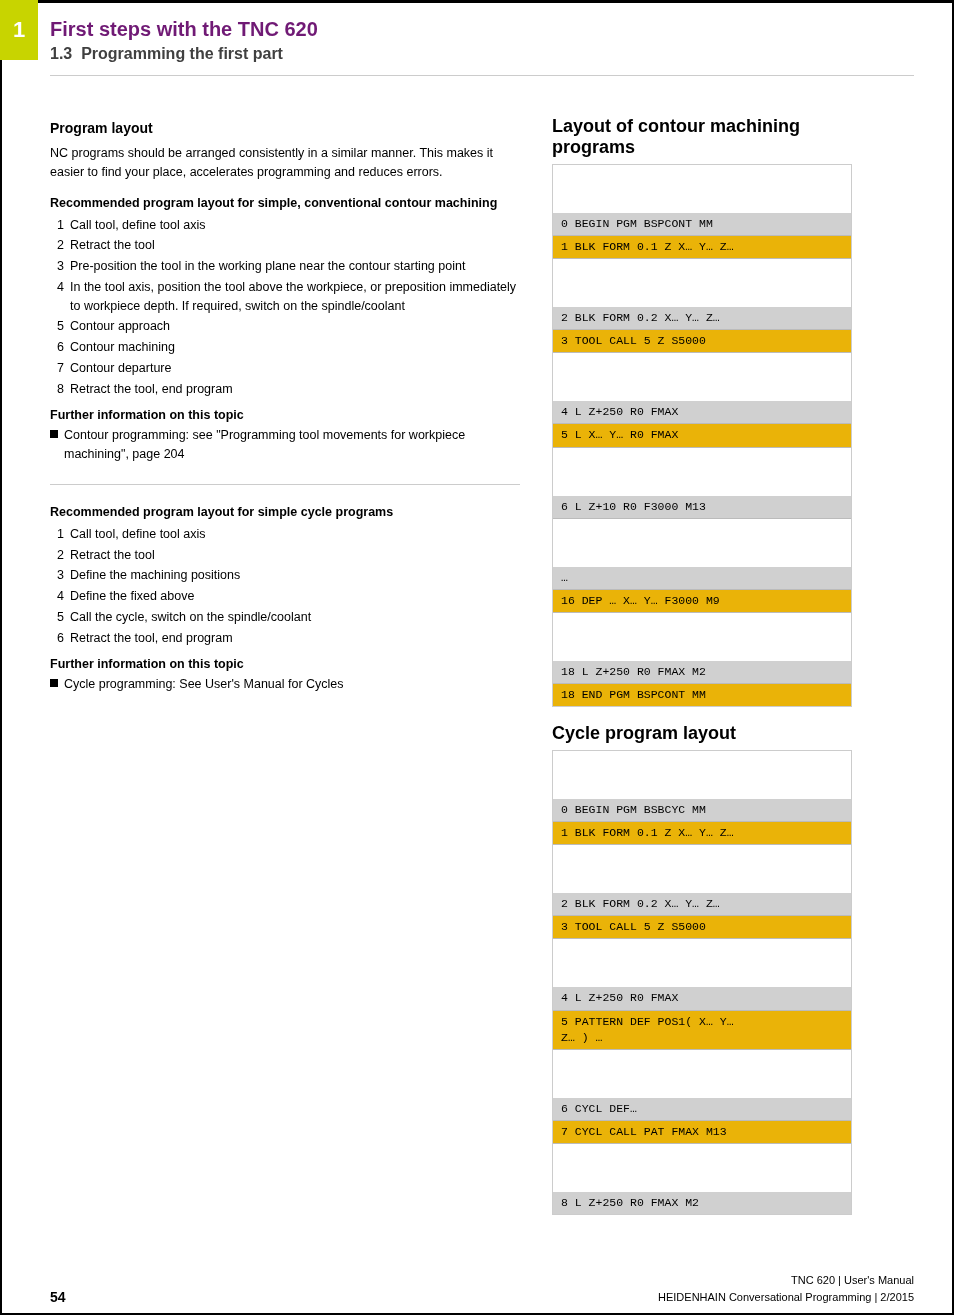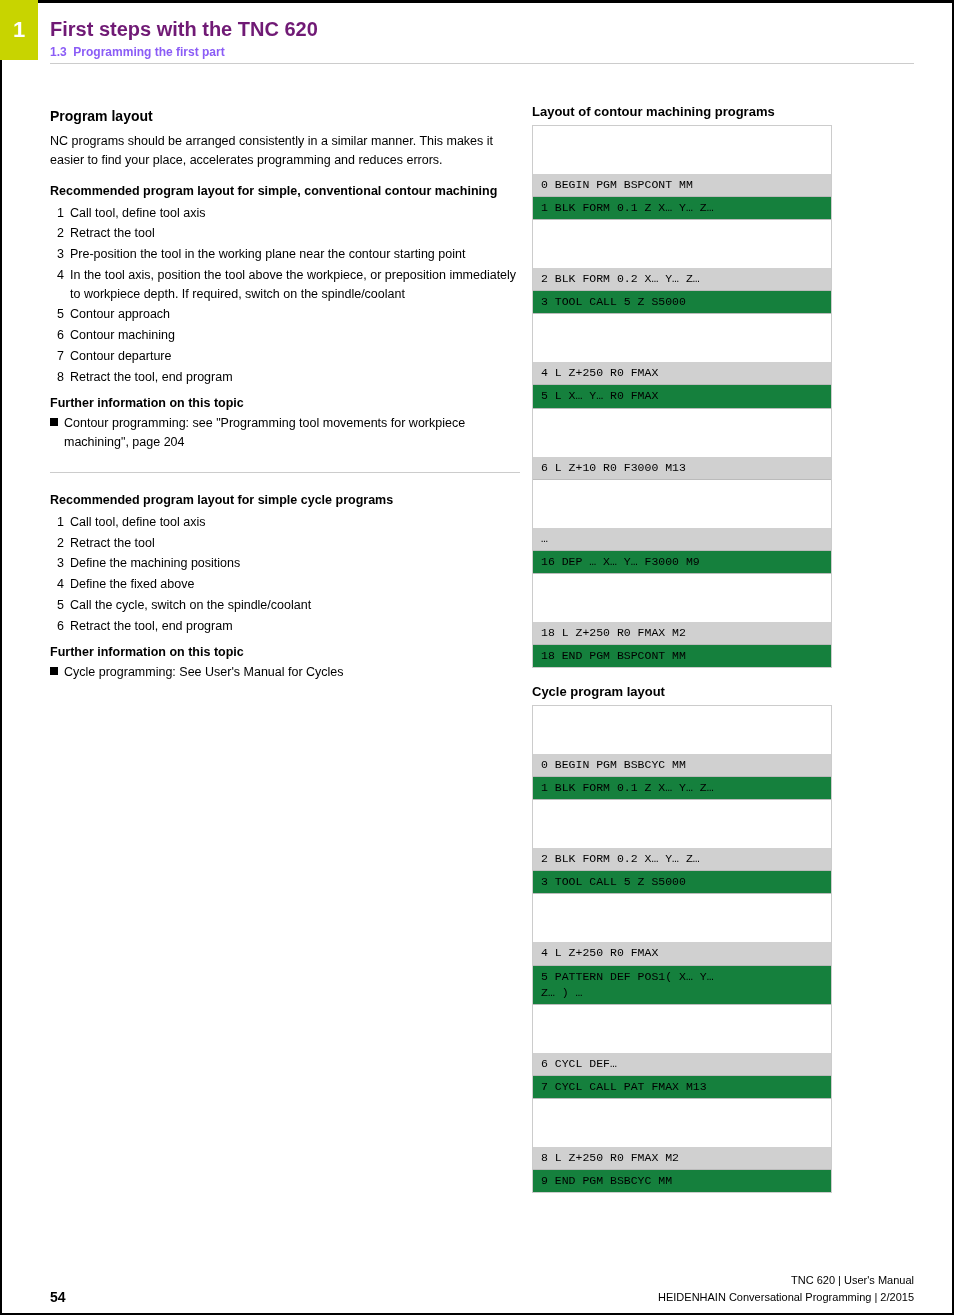--- a/index.html
+++ b/index.html
@@ -46,25 +46,25 @@
       padding-right: 40px;
     }
     .chapter-title {
       font-size: 20px;
       font-weight: bold;
       color: #701a75;
       margin-bottom: 4px;
       padding-top: 10px;
     }
     .section-title {
-      font-size: 12px;
-      font-weight: bold;
-      color: #8b5cf6;
+      font-size: 16px;
+      font-weight: bold;
+      color: #404040;
       border-bottom: 1px solid #ccc;
-      padding-bottom: 4px;
+      padding-bottom: 12px;
       margin-bottom: 16px;
     }
 
     
     .top-border {
       position: absolute;
       top: 0;
       left: 38px;
       right: 0;
       height: 3px;
@@ -94,21 +94,21 @@
       height: calc(100% - 60px);
       background: #000;
     }
 
     
     .main-content {
       margin-left: 50px;
       margin-right: 40px;
       padding-top: 8px;
       display: flex;
-      gap: 12px;
+      gap: 32px;
     }
 
     .left-column {
       flex: 1;
       max-width: 470px;
     }
 
     .right-column {
       width: 300px;
       flex-shrink: 0;
@@ -176,33 +176,33 @@
       margin-bottom: 2px;
     }
     .bullet-square {
       width: 8px;
       height: 8px;
       background: #000;
       flex-shrink: 0;
       margin-top: 4px;
     }
     .code-table-header {
-      font-size: 13px;
+      font-size: 18px;
       font-weight: bold;
       margin-top: 16px;
       margin-bottom: 6px;
     }
     .code-row {
       font-size: 11.5px;
       font-family: 'Courier New', monospace;
       padding: 3px 8px;
       line-height: 1.4;
     }
     .code-row.light {
-      background: #15803d;
+      background: #eab308;
     }
     .code-row.dark {
       background: #d0d0d0;
       margin-top: 48px;
     }
 
     .code-block {
       width: 100%;
       border: 1px solid #ccc;
       margin-bottom: 12px;
@@ -389,21 +389,20 @@
         <span class="code-row dark">0 BEGIN PGM BSBCYC MM</span>
         <span class="code-row light">1 BLK FORM 0.1 Z X… Y… Z…</span>
         <span class="code-row dark">2 BLK FORM 0.2 X… Y… Z…</span>
         <span class="code-row light">3 TOOL CALL 5 Z S5000</span>
         <span class="code-row dark">4 L Z+250 R0 FMAX</span>
         <span class="code-row light" style="white-space: pre-line;">5 PATTERN DEF POS1( X… Y…
     Z… ) …</span>
         <span class="code-row dark">6 CYCL DEF…</span>
         <span class="code-row light">7 CYCL CALL PAT FMAX M13</span>
         <span class="code-row dark">8 L Z+250 R0 FMAX M2</span>
-        <span class="code-row light">9 END PGM BSBCYC MM</span>
       </div>
 
     </div>
 
   </div>
 
   <div class="footer">
     <div class="footer-left">54</div>
     <div class="footer-right">
       <div>TNC 620 | User's Manual</div>

